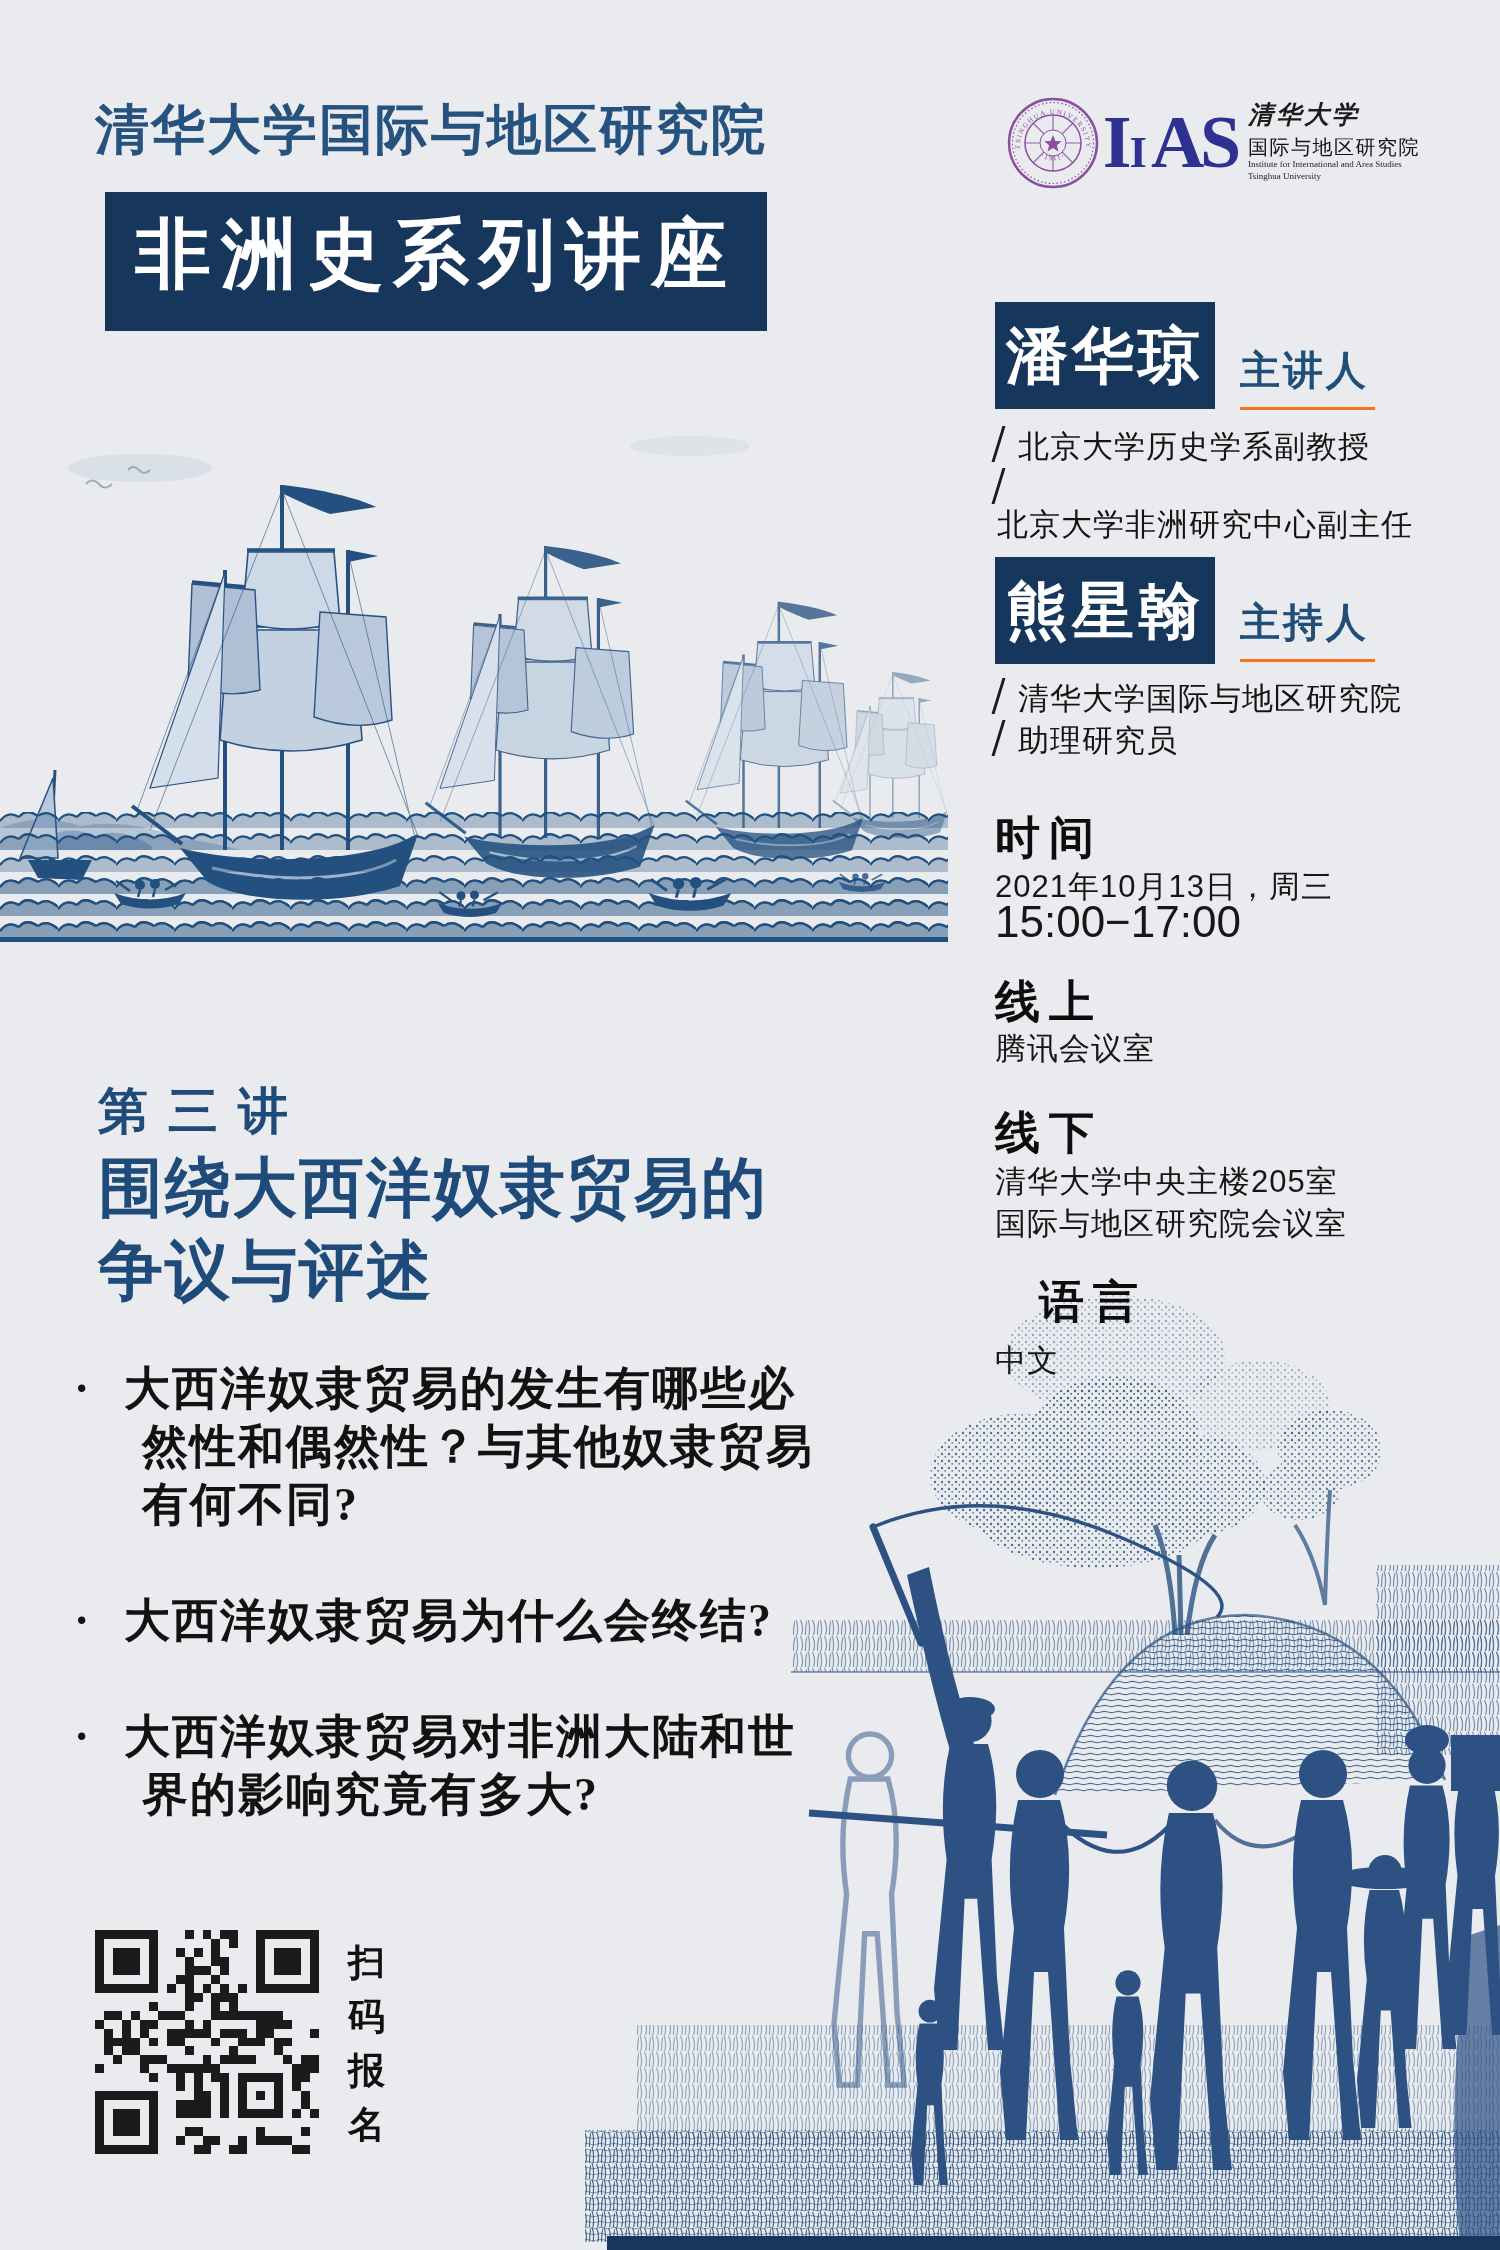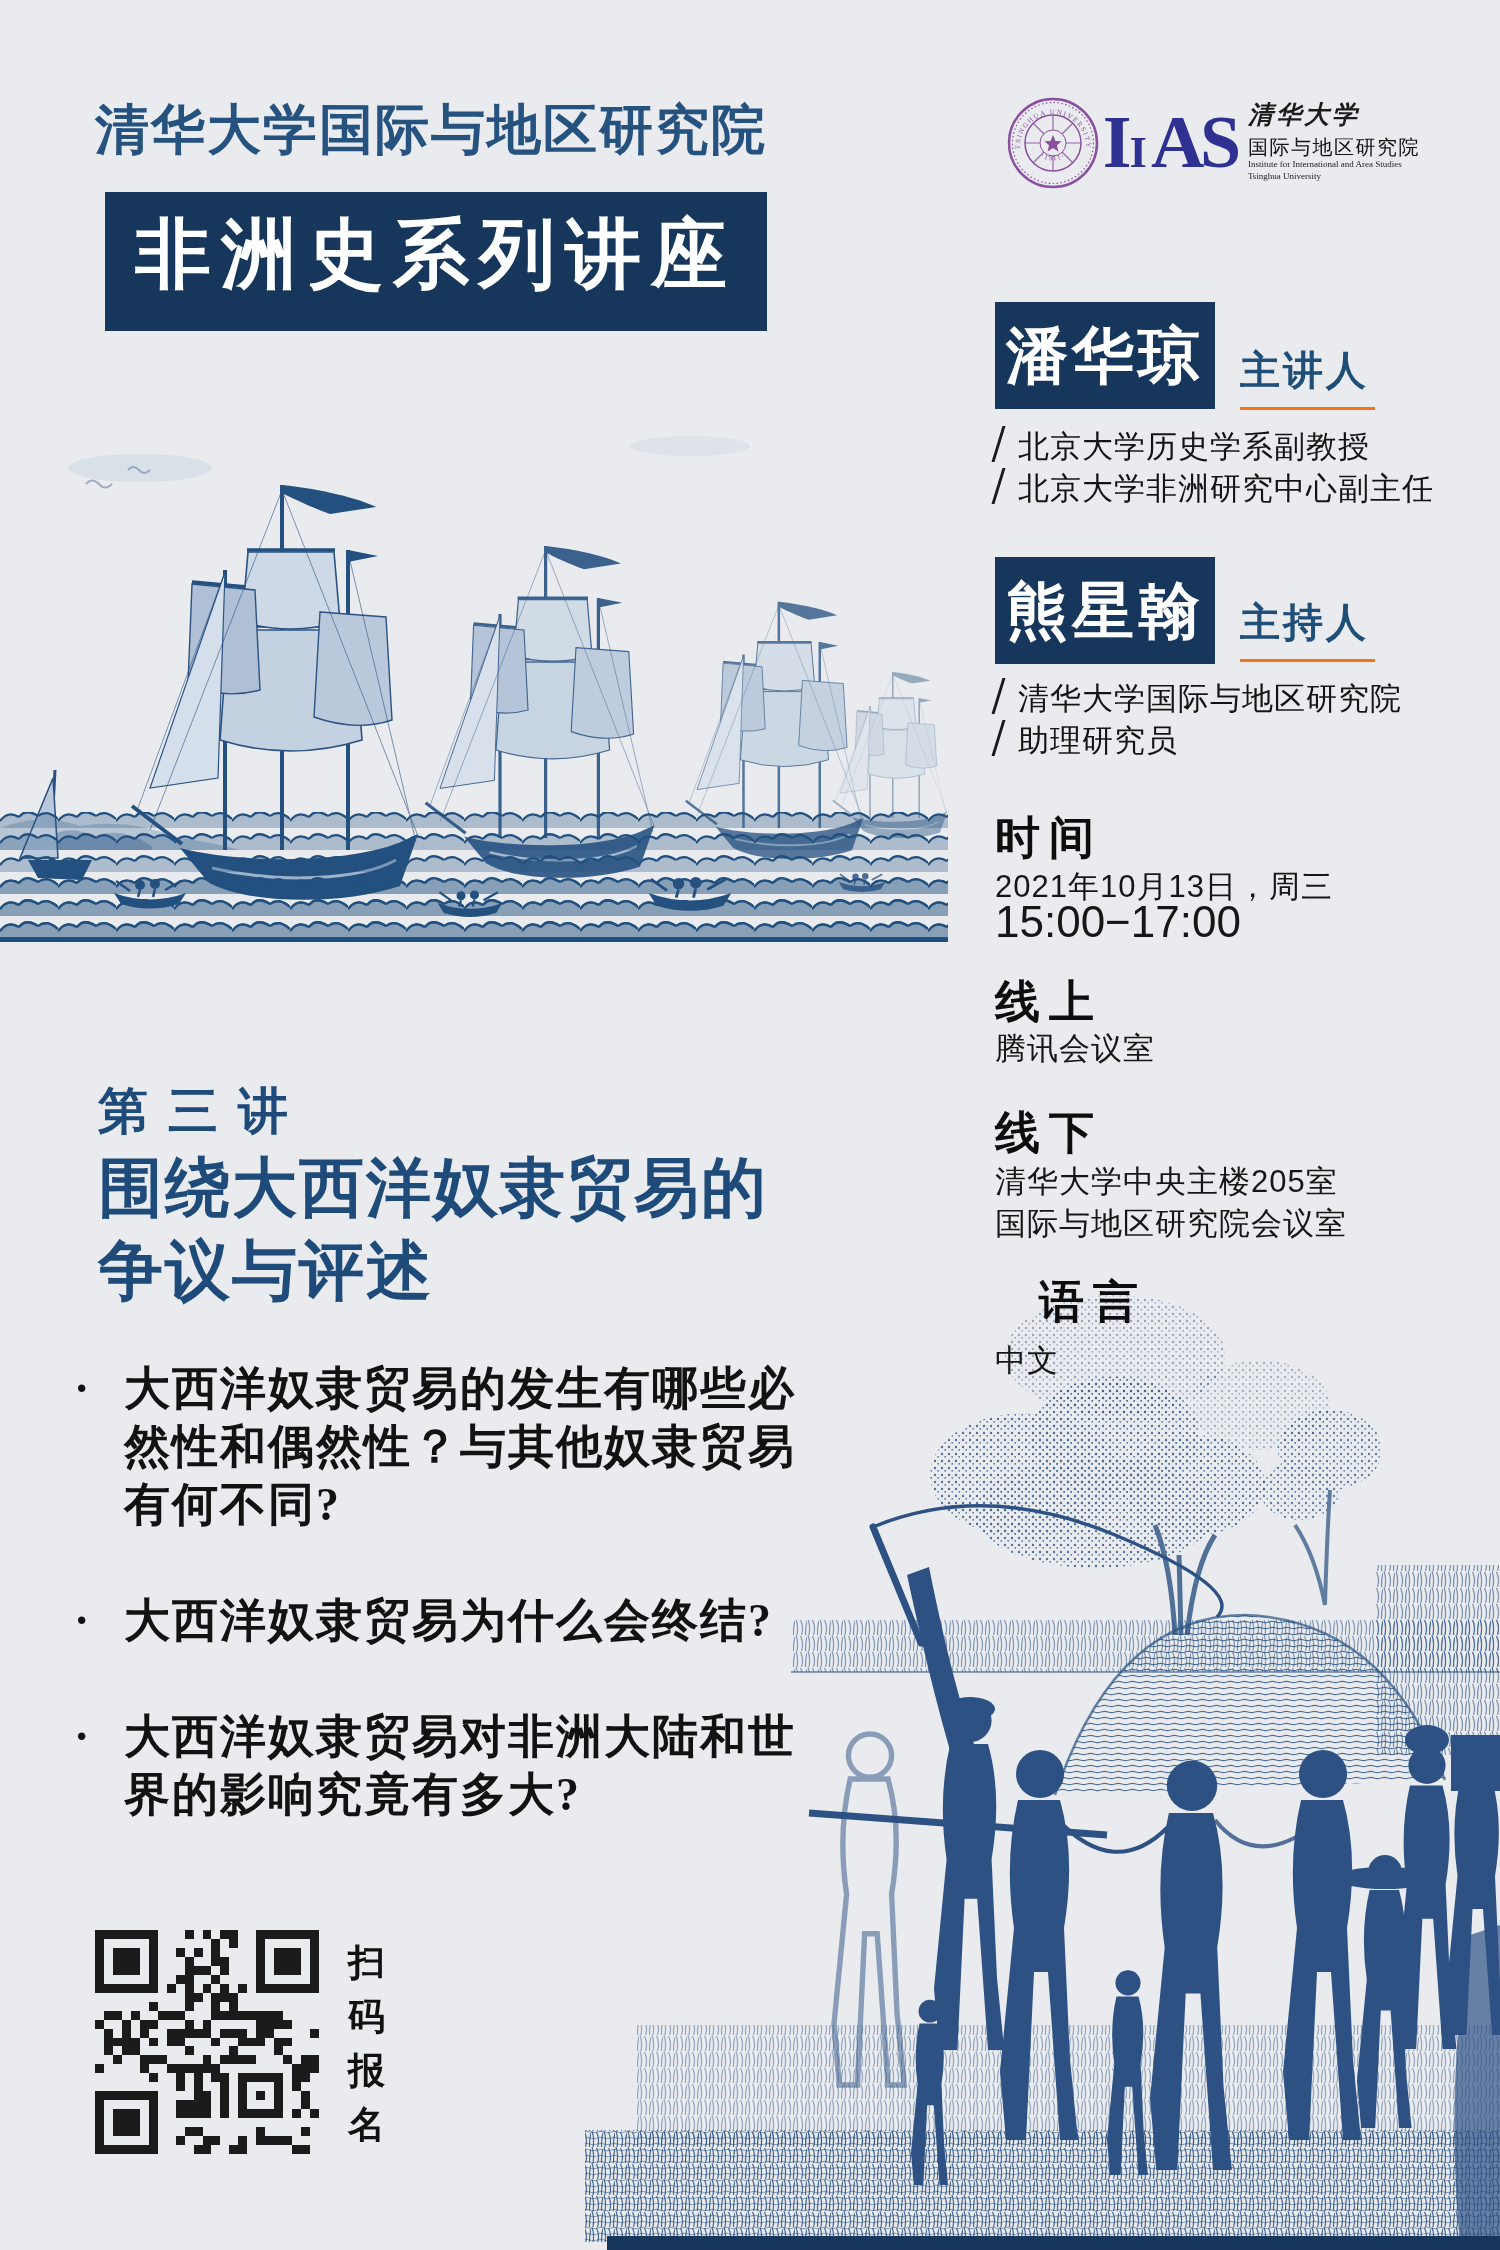--- a/index.html
+++ b/index.html
@@ -25,39 +25,39 @@
   
   .name-block{position:absolute;left:995px;width:220px;height:107px;background:#16365c;color:#fff;
               display:flex;align-items:center;justify-content:center;font-size:62px;font-weight:700;letter-spacing:4px;}
   #p1-name{top:302px;} #p2-name{top:557px;}
   .role{position:absolute;left:1240px;font-size:40px;font-weight:700;color:#1f4e79;letter-spacing:3px;
         border-bottom:3px solid #f97316;padding:0 6px 9px 0;white-space:nowrap;}
   #p1-role{top:343px;} #p2-role{top:595px;}
   .affil-row{position:absolute;left:997px;display:flex;align-items:flex-start;white-space:nowrap;}
   .slash{width:3px;height:36px;background:#1a1a1a;transform:skewX(-17deg);margin-right:18px;flex:none;}
   .affil{font-size:31px;color:#141414;letter-spacing:1px;}
-  #p1-a1{top:426px;} #p1-a2{top:468px;} #p2-a1{top:678px;} #p2-a2{top:720px;}
+  #p1-a1{top:426px;} #p1-a2{top:468px;flex-direction:column;} #p2-a1{top:678px;} #p2-a2{top:720px;}
 
   
   .d-label{position:absolute;left:995px;font-size:45px;font-weight:700;color:#0d0d0d;letter-spacing:9px;white-space:nowrap;}
   .d-text{position:absolute;left:995px;font-size:31px;color:#161616;letter-spacing:1px;white-space:nowrap;}
   #time-label{top:808px;} #time-date{top:866px;}
   #time-range{top:897px;font-size:44px;letter-spacing:0;font-weight:500;}
   #online-label{top:972px;} #online-value{top:1028px;}
   #offline-label{top:1103px;} #offline-1{top:1161px;} #offline-2{top:1203px;}
   #language-label{top:1272px;margin-left:44px;} #language-value{top:1340px;}
 
   
   #lecture-number{left:98px;top:1078px;font-size:50px;font-weight:700;color:#1e4b79;letter-spacing:20px;white-space:nowrap;}
   .lec-title{position:absolute;left:98px;font-size:65px;font-weight:900;color:#1e4b79;letter-spacing:2px;white-space:nowrap;}
   #lecture-title-1{top:1144px;} #lecture-title-2{top:1227px;}
   .q{position:absolute;left:74px;font-size:46px;font-weight:700;color:#121212;line-height:58px;letter-spacing:2px;white-space:nowrap;}
   #q1{top:1360px;} #q2{top:1592px;} #q3{top:1708px;}
   .blt{display:inline-block;width:50px;}
-  .cont{margin-left:50px;}
+  .cont{margin-left:68px;}
 
   
   #qr-matrix{left:95px;top:1930px;}
   #qr-caption{left:348px;top:1938px;height:212px;width:44px;display:flex;flex-direction:column;
               justify-content:space-between;font-size:37px;font-weight:600;color:#111;}
 
   
   #ships-svg{left:0;top:388px;}
   #caravan-svg{left:555px;top:1235px;}
   .txt{z-index:3;} svg.abs{z-index:1;}

